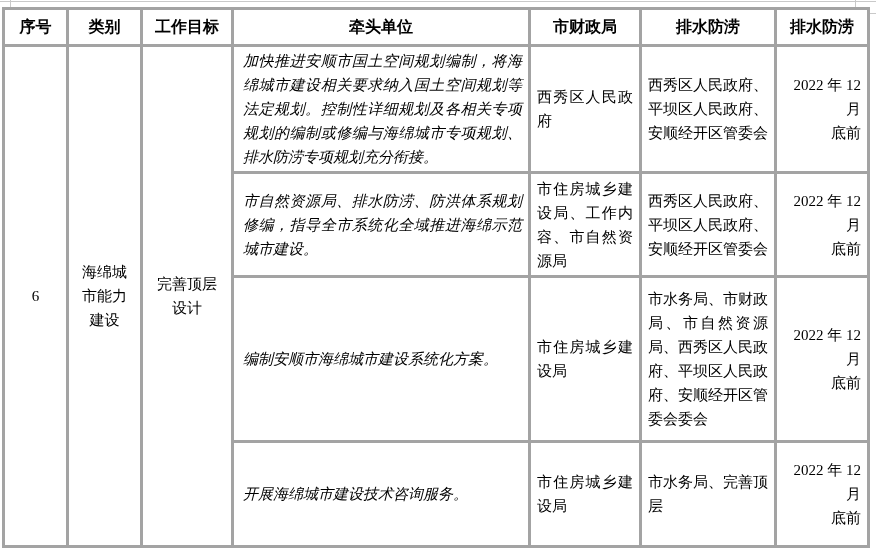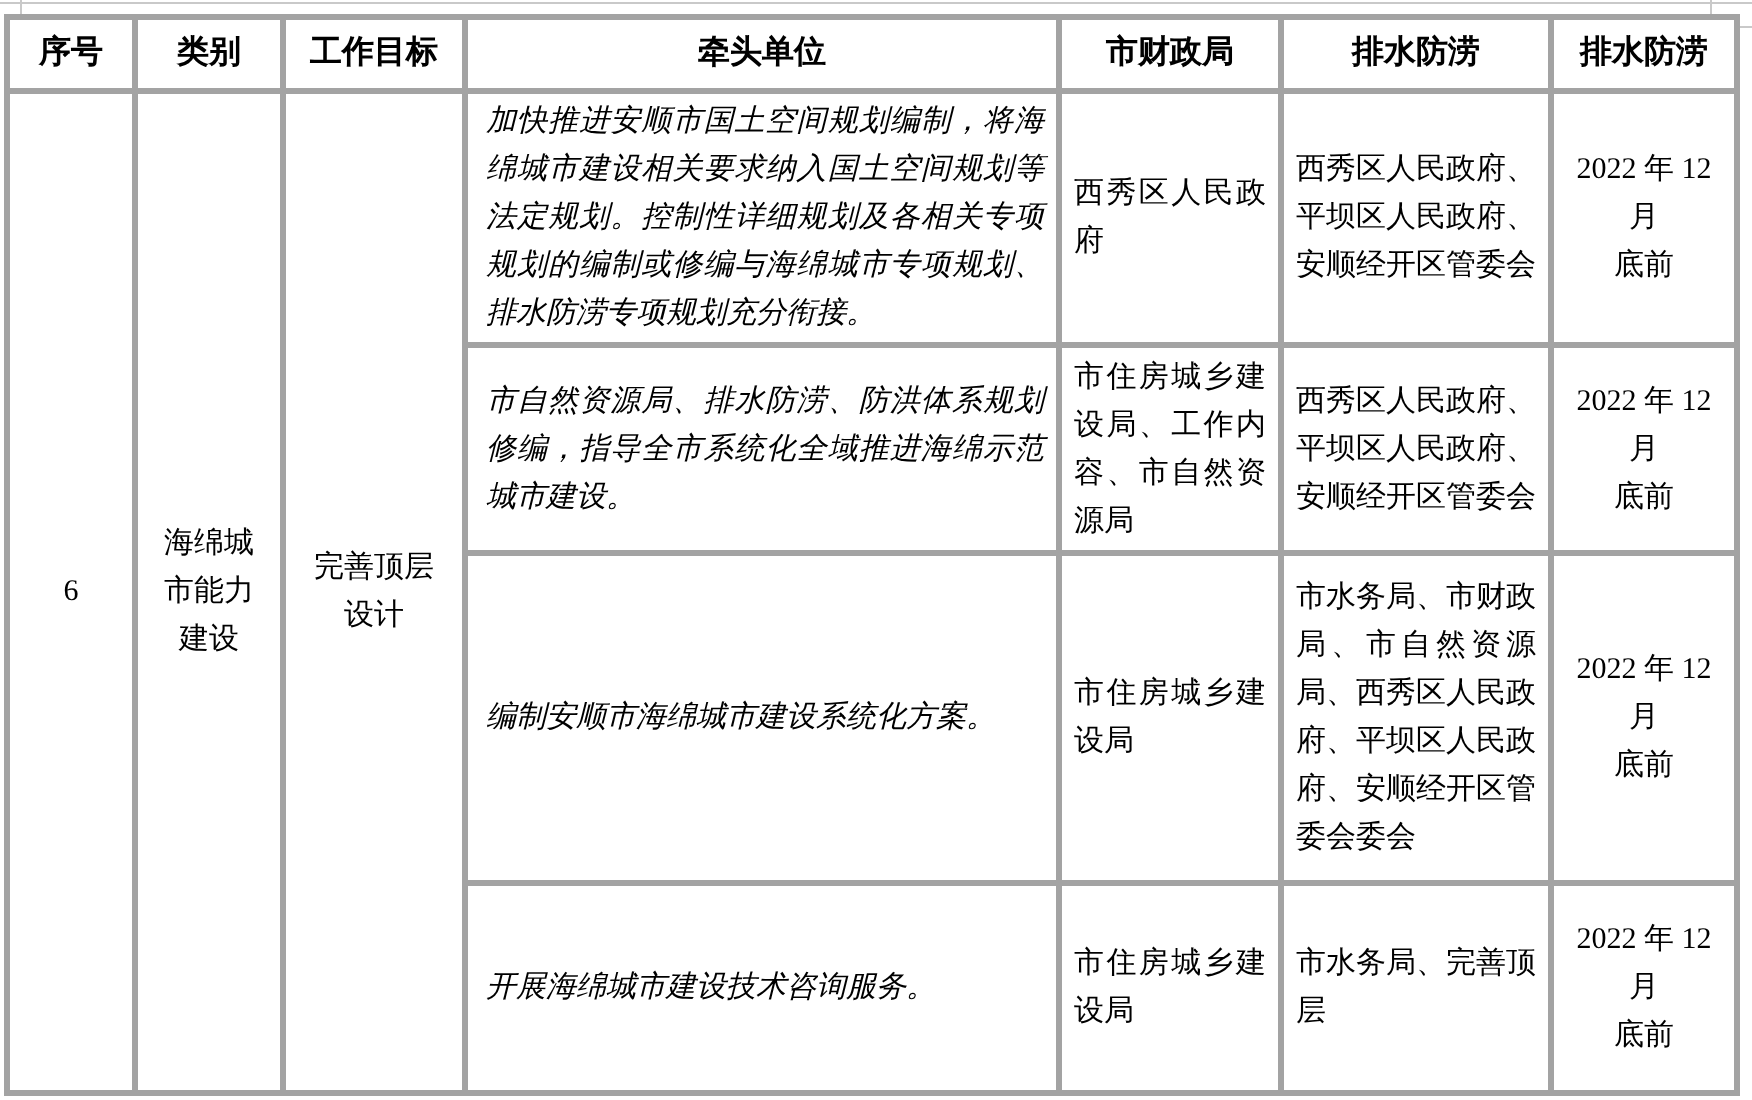--- a/index.html
+++ b/index.html
@@ -51,21 +51,21 @@
   td.content-cell {
     text-align: justify;
     padding: 2px 6px 2px 9px;
     font-style: italic;
   }
   td.lead-cell, td.resp-cell {
     text-align: justify;
     padding: 2px 6px;
   }
   td.deadline-cell {
-    text-align: center;
+    text-align: right;
     padding: 2px 6px;
     white-space: pre-line;
   }
 </style>
 </head>
 <body>
 
 <div class="page">
 
   <div class="artifact artifact-top"></div>

